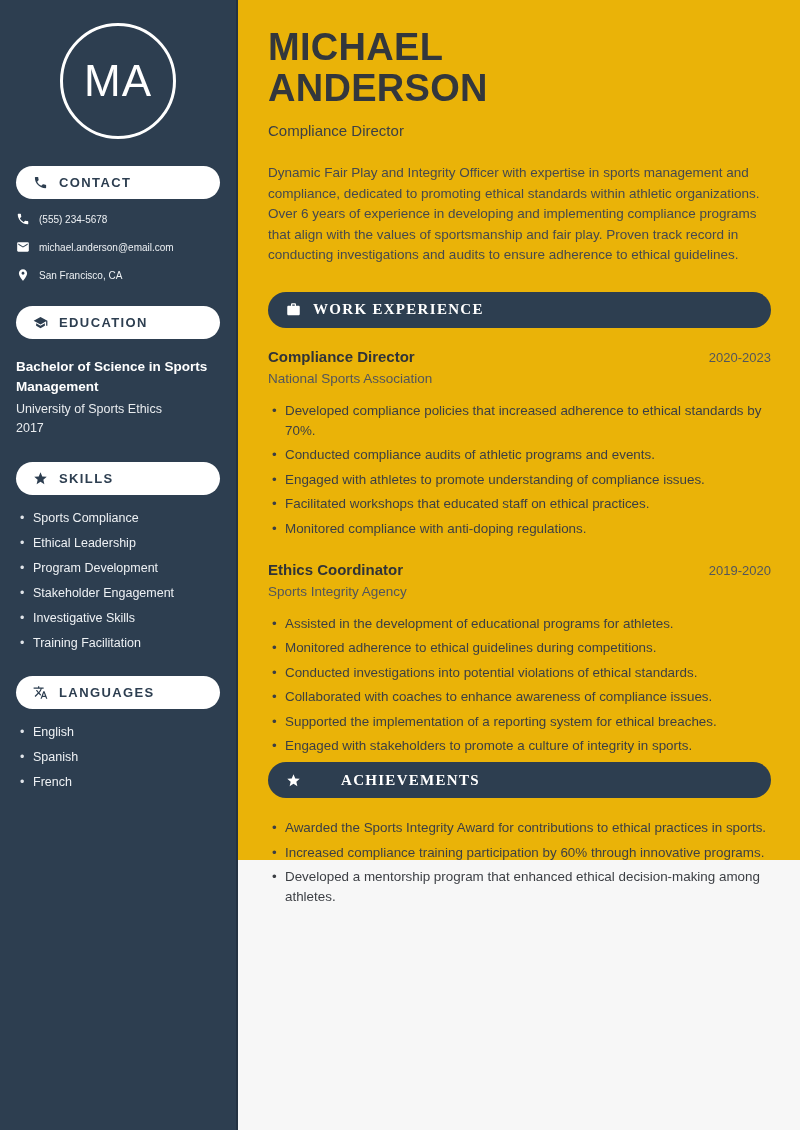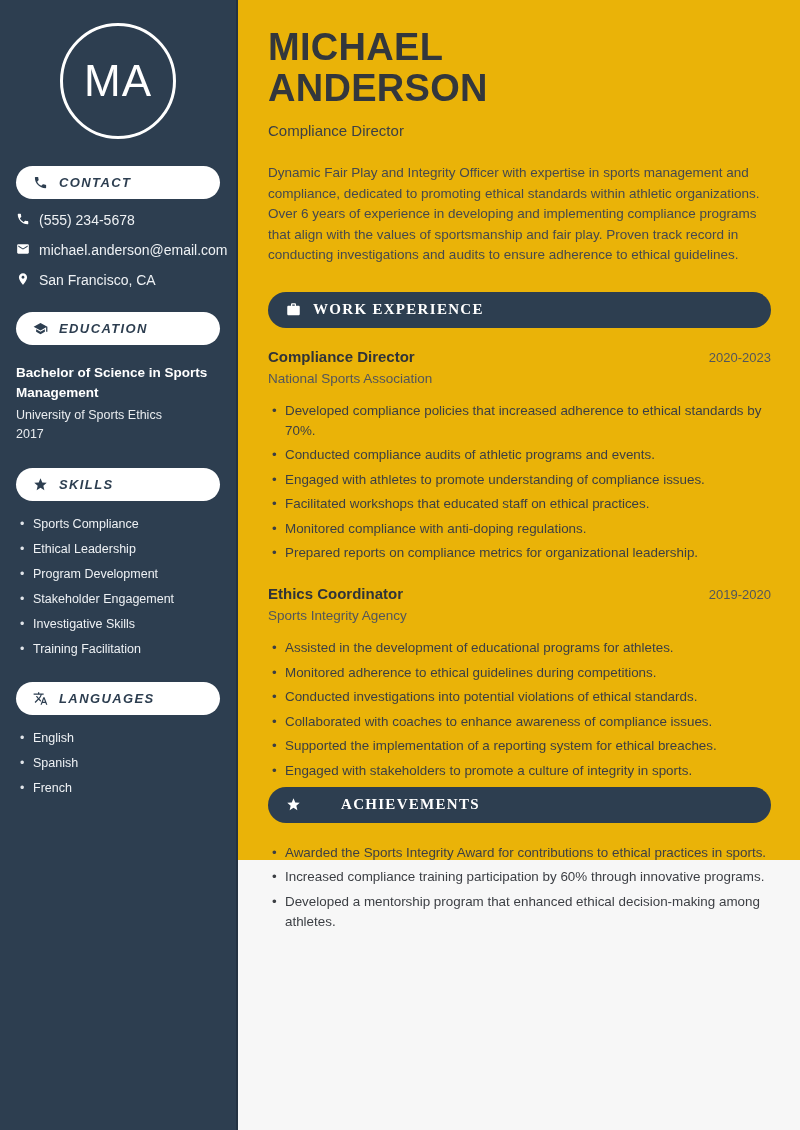--- a/index.html
+++ b/index.html
@@ -27,33 +27,33 @@
   }
   .avatar-initials {
     font-size: 44px; font-weight: 500; color: #ffffff; letter-spacing: 1px;
   }
   .side-pill {
     background: #ffffff; color: #2d3e50;
     height: 33px; border-radius: 17px;
     margin: 4px 16px;
     display: flex; align-items: center;
     padding: 0 10px 0 17px;
-    font-size: 13px; font-weight: 700; letter-spacing: 1.4px; font-style: italic;
+    font-size: 13px; font-weight: 700; letter-spacing: 1.4px;
   }
   .side-pill svg { width: 15px; height: 15px; margin-right: 11px; flex: none; }
   .pill-contact { margin-top: 27px; }
   .pill-education { margin-top: 24px; }
   .pill-skills { margin-top: 24px; }
   .pill-languages { margin-top: 26px; }
 
   .contact-list { list-style: none; margin: 13px 14px 0 16px; padding: 0; }
   .contact-list li {
-    display: flex; gap: 9px;
+    display: flex; align-items: center; gap: 9px;
     margin-bottom: 14px;
-    font-size: 14px; color: #eef1f4;
+    font-size: 10px; color: #eef1f4;
   }
   .contact-list svg { width: 14px; height: 14px; flex: none; color: #fff; }
 
   .edu-block { margin: 18px 16px 0; }
   .edu-degree { font-size: 13.5px; font-weight: 700; line-height: 19.5px; color: #ffffff; }
   .edu-school { font-size: 12.5px; color: #e9ecef; margin-top: 4px; line-height: 19px; }
   .edu-year   { font-size: 12.5px; color: #e9ecef; line-height: 19px; }
 
   .side-list { list-style: none; margin: 17px 14px 0 20px; padding: 0; }
   .side-list li {
@@ -207,21 +207,20 @@
         <span class="job-name">Compliance Director</span>
         <span class="job-dates">2020-2023</span>
       </div>
       <div class="job-company">National Sports Association</div>
       <ul class="bullets">
         <li>Developed compliance policies that increased adherence to ethical standards by 70%.</li>
         <li>Conducted compliance audits of athletic programs and events.</li>
         <li>Engaged with athletes to promote understanding of compliance issues.</li>
         <li>Facilitated workshops that educated staff on ethical practices.</li>
         <li>Monitored compliance with anti-doping regulations.</li>
-        <li>Prepared reports on compliance metrics for organizational leadership.</li>
       </ul>
     </section>
 
     <section class="job">
       <div class="job-header">
         <span class="job-name">Ethics Coordinator</span>
         <span class="job-dates">2019-2020</span>
       </div>
       <div class="job-company">Sports Integrity Agency</div>
       <ul class="bullets">

